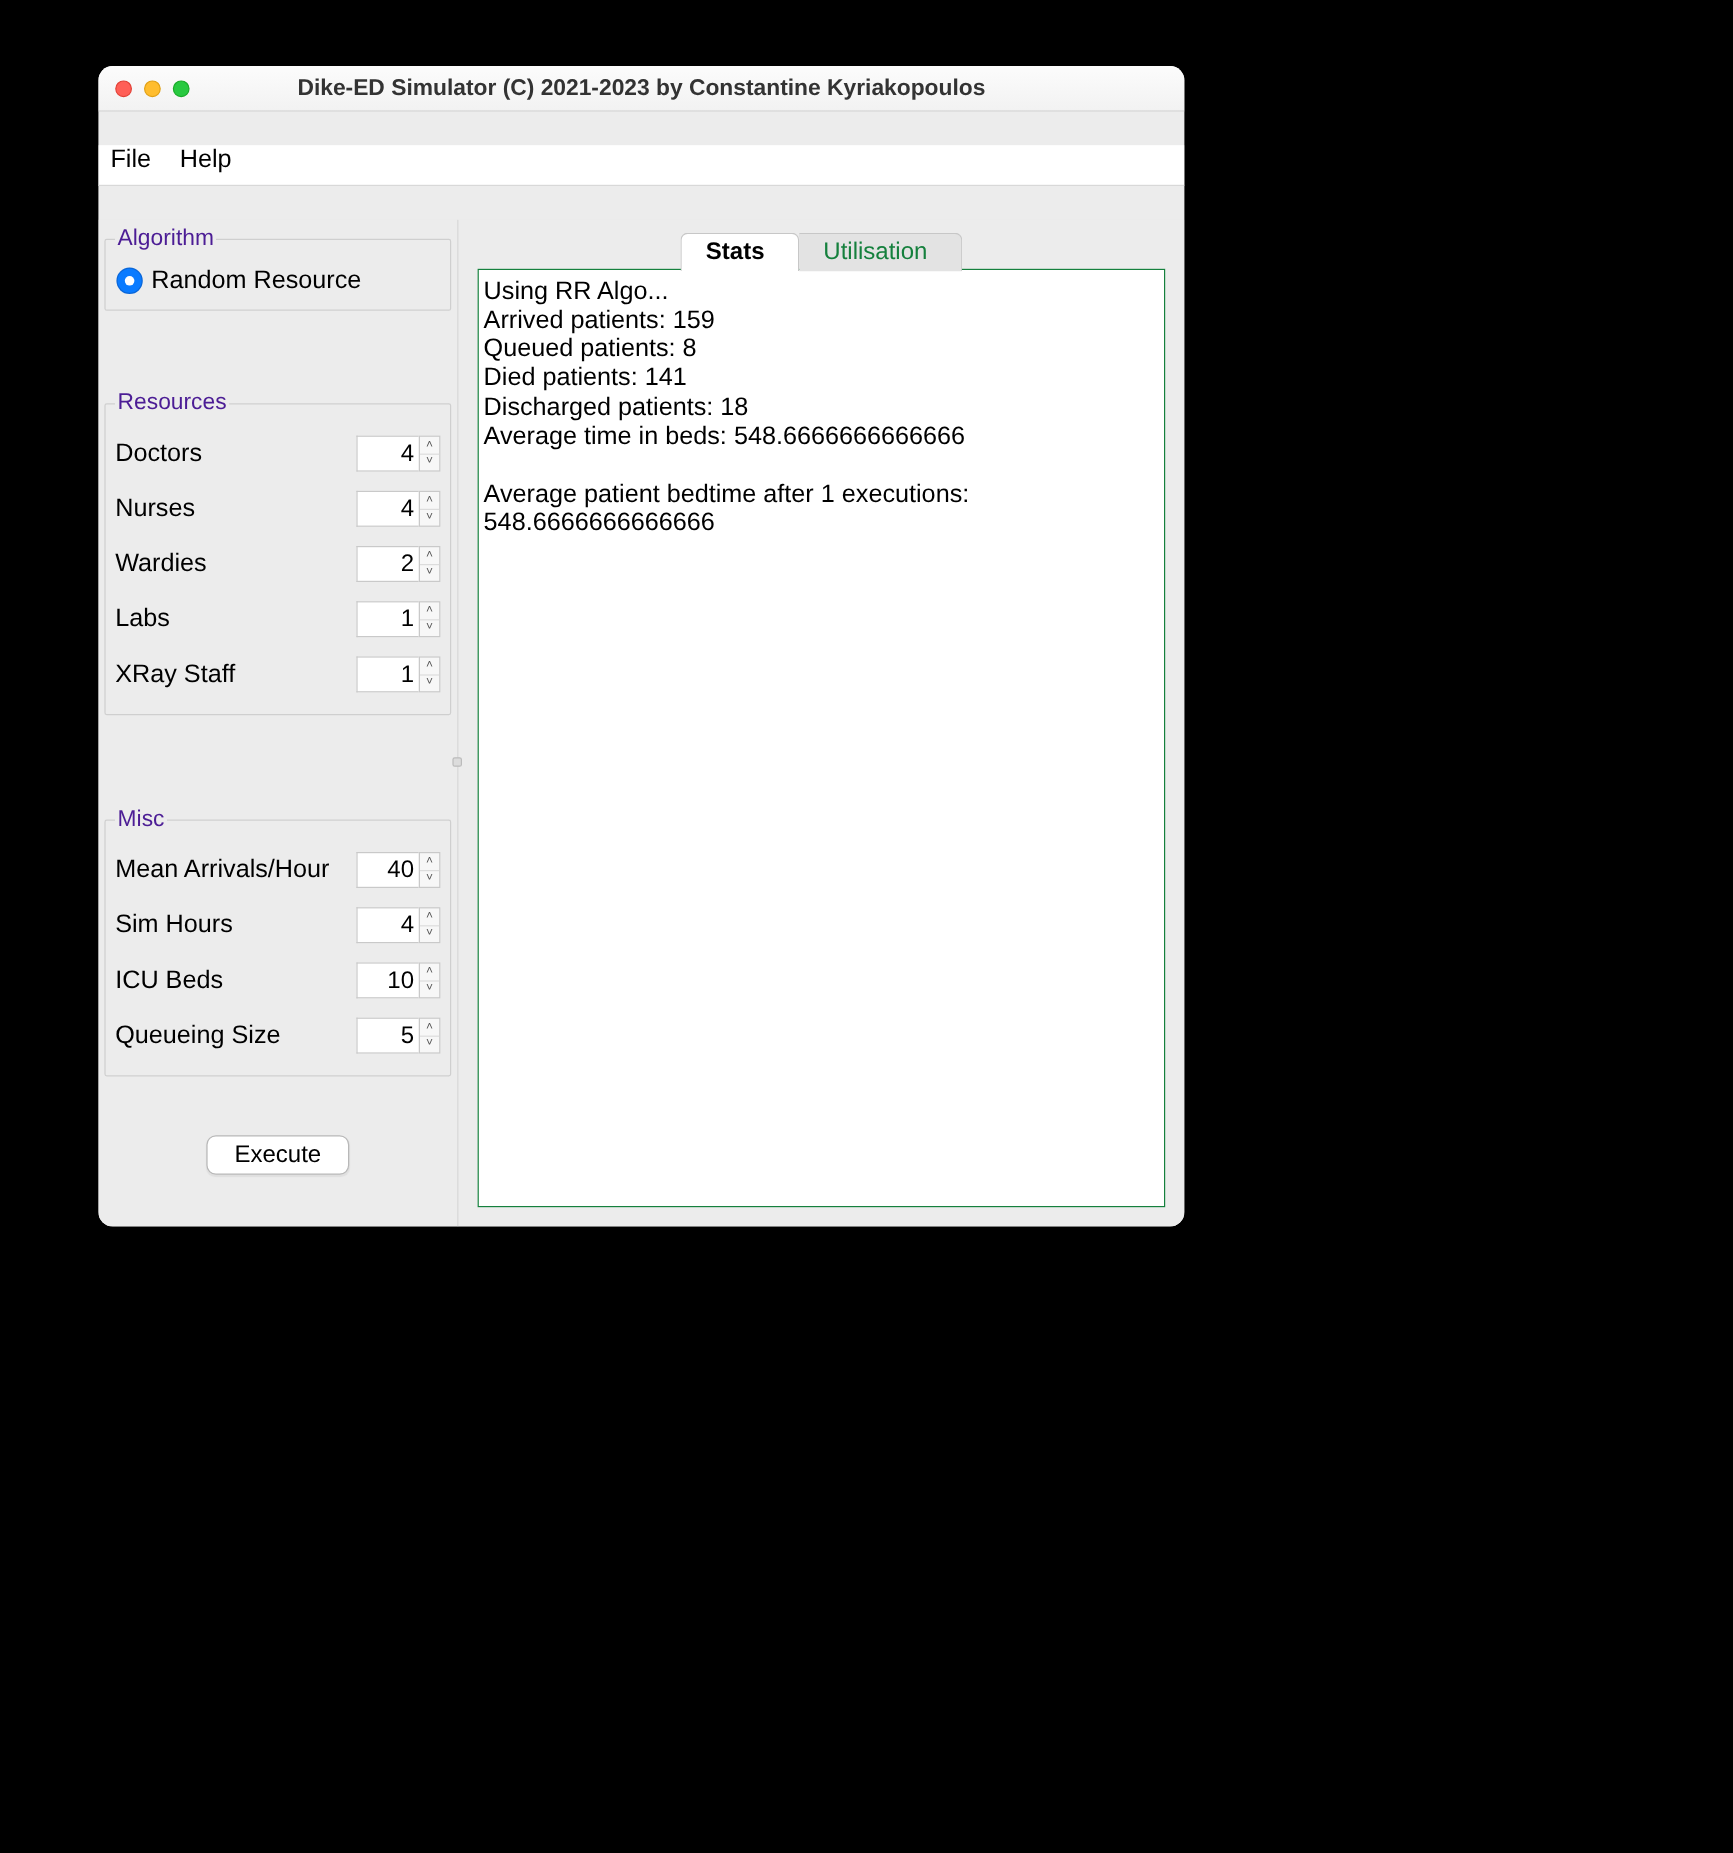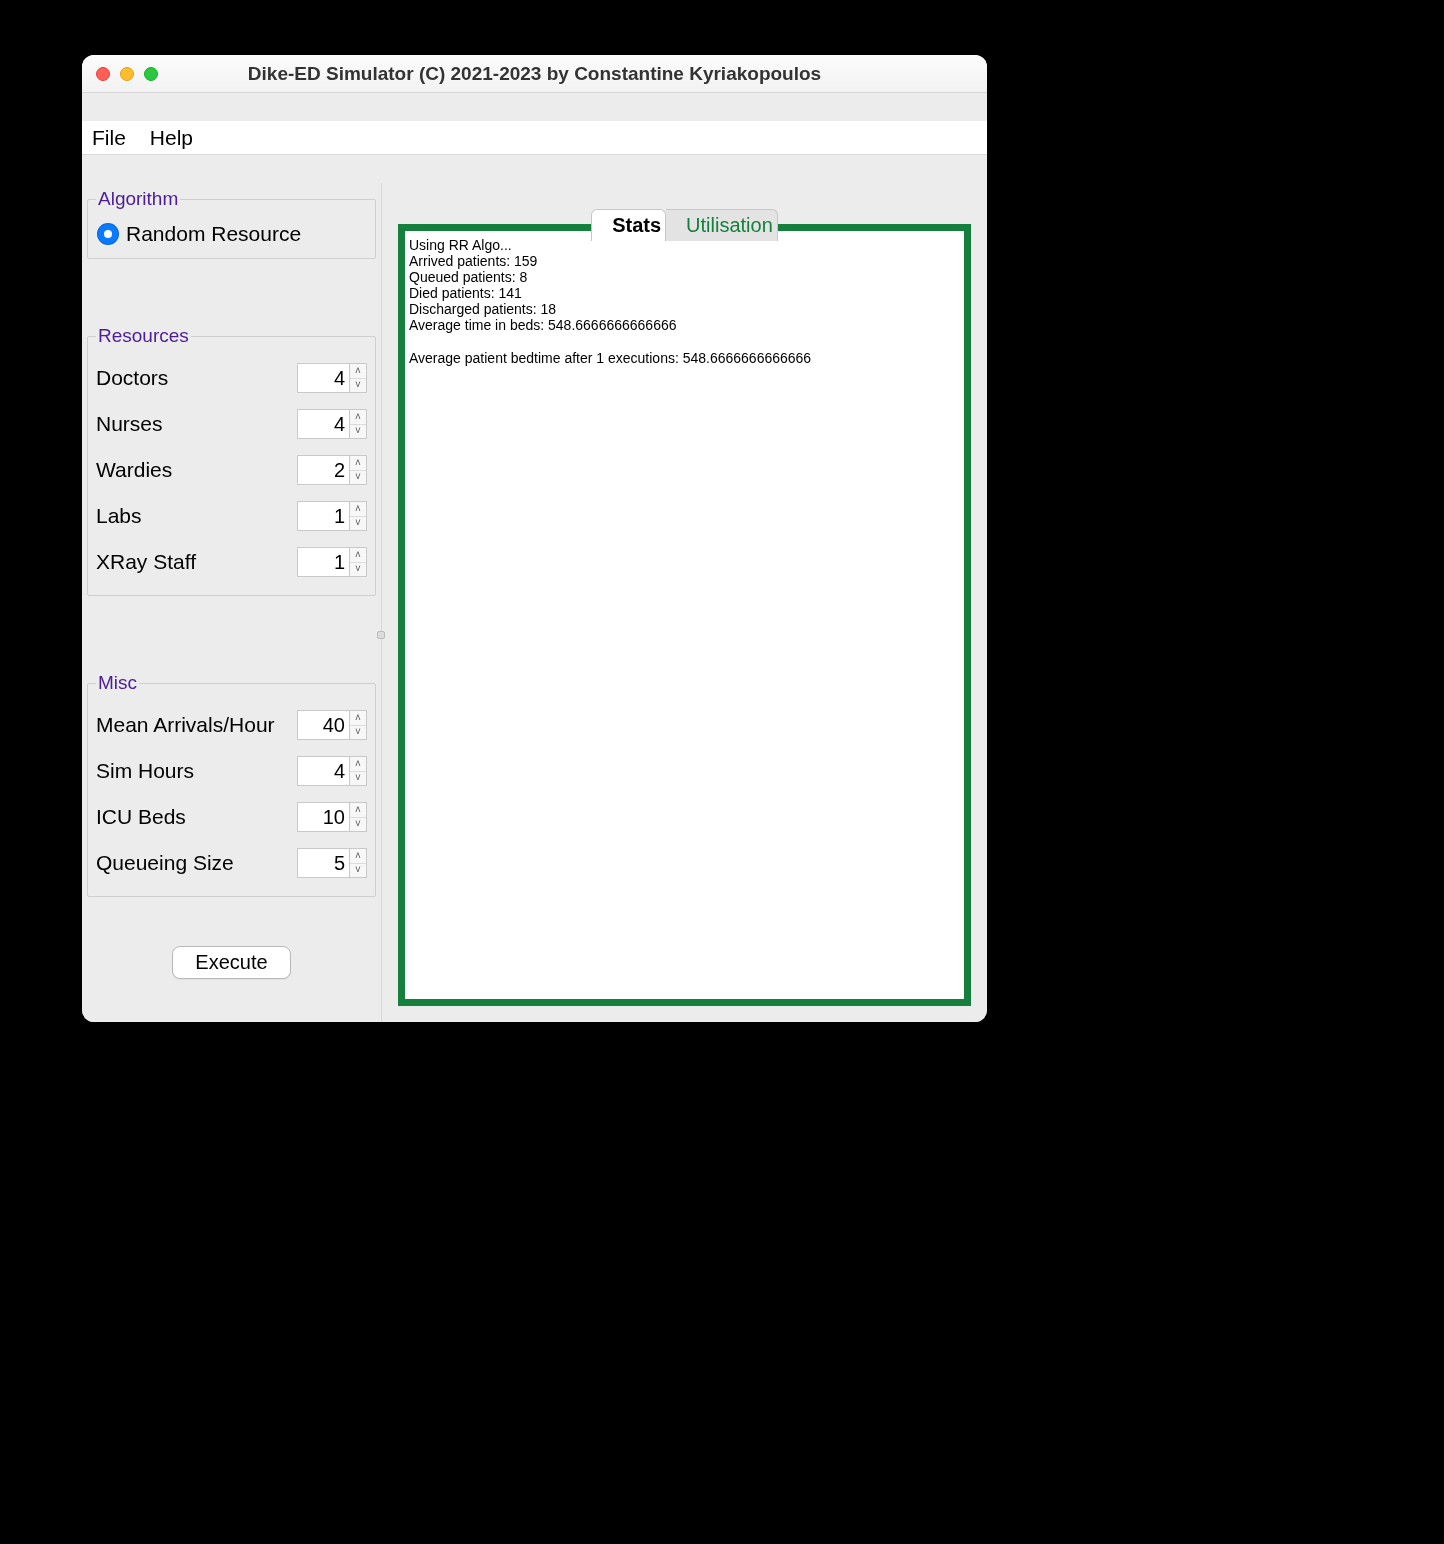--- a/index.html
+++ b/index.html
@@ -50,21 +50,21 @@
     font-weight:600;
     font-size:19px;
     color:#333;
     pointer-events:none;
   }
   .menubar {
     height: 34px;
     background:#fff;
     border-bottom:1px solid #d8d8d8;
     display:flex;
-    align-items:center;
+    align-items:flex-start;
     padding-left:10px;
     gap:24px;
     font-size:21px;
   }
   .menubar span { cursor:default; }
   .content {
     flex:1;
     display:flex;
     overflow:hidden;
   }
@@ -170,48 +170,48 @@
   .tabs {
     display:flex;
     justify-content:center;
     align-items:flex-end;
     height:42px;
     gap:0;
     position:relative;
     z-index:2;
   }
   .tab {
-    padding:4px 4px 4px 20px;
+    padding:4px 28px 4px 20px;
     font-size:20px;
     border:1px solid #c7c7c7;
     background:#e6e6e6;
     border-bottom:none;
     position:relative;
-    top:16px;
+    top:1px;
     cursor:default;
   }
   .tab.active {
     background:#fff;
     font-weight:600;
     border-radius:6px 6px 0 0;
     z-index:3;
   }
   .tab.inactive {
     border-left:none;
     background:#e3e3e3;
     color:#15803d;
     border-radius:0 6px 0 0;
   }
   .output {
     flex:1;
-    border:7px solid #15803d;
+    border:1px solid #15803d;
     background:#fff;
     margin-top:-1px;
     padding:6px 4px;
-    font-size:14px;
+    font-size:21px;
     line-height:1.15;
     white-space:pre-wrap;
     overflow:auto;
   }
   .splitter-dot {
     position:absolute;
     right:-4px;
     top:448px;
     width:8px;height:8px;
     background:#dcdcdc;

